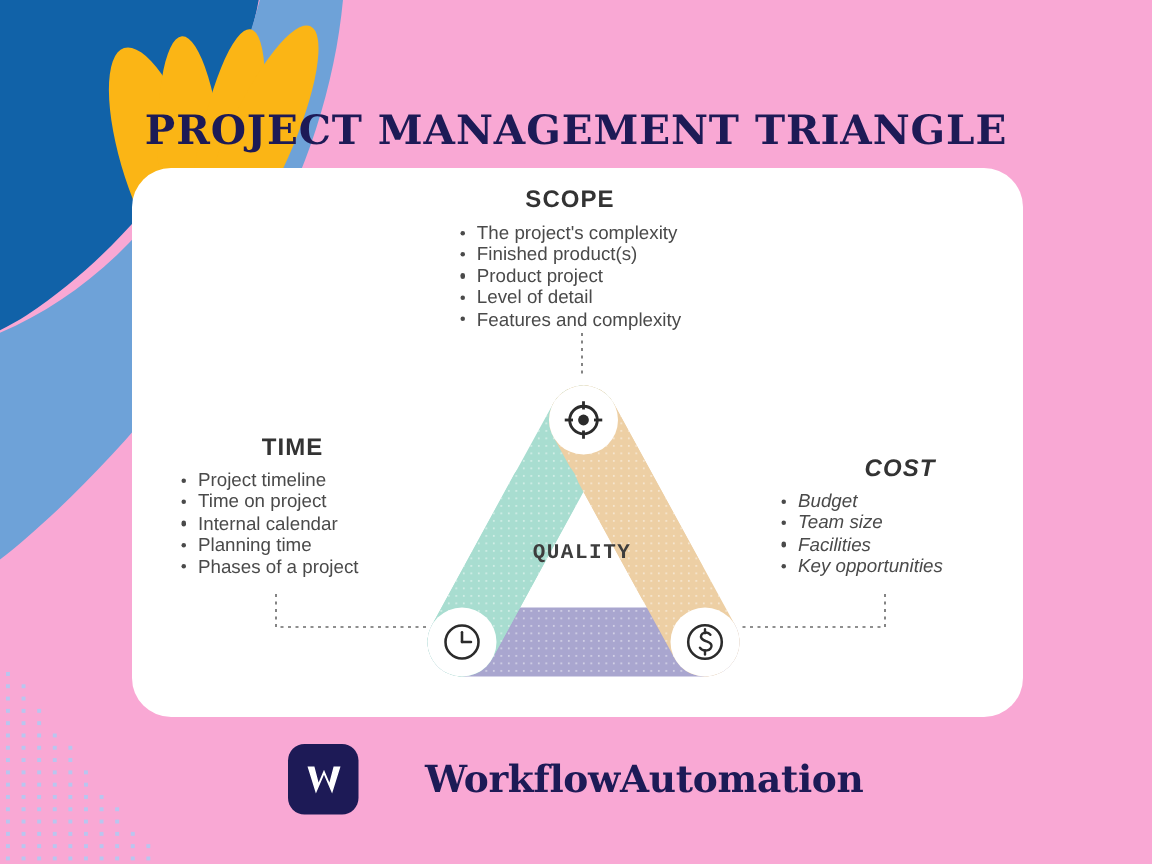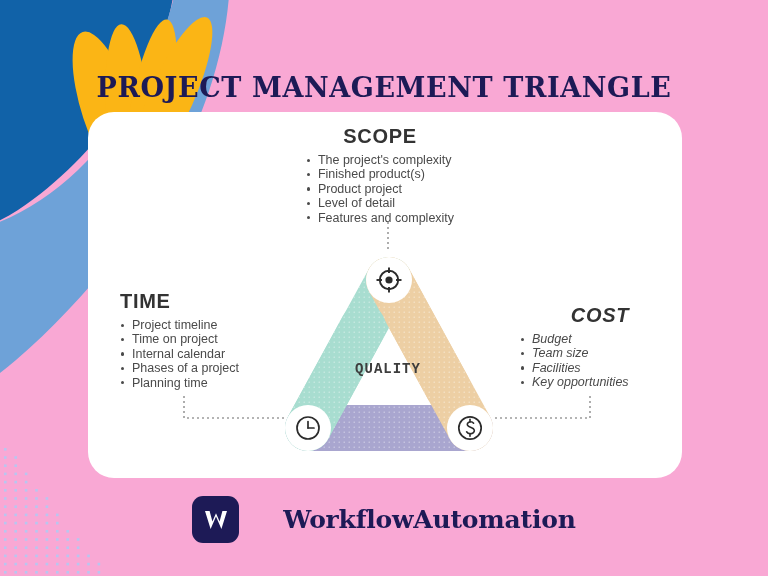--- a/index.html
+++ b/index.html
@@ -28,41 +28,41 @@
     font-family:"DejaVu Serif", serif;
     font-weight:bold;
     font-size:27px;
     letter-spacing:0.6px;
     color:#1d1a56;
     white-space:nowrap;
   }
 
   
   .block-head {
-    font-size:20px; font-weight:bold; color:#333333;
+    font-size:16px; font-weight:bold; color:#333333;
     letter-spacing:0.7px; margin-bottom:5px;
   }
   .block-list { list-style:none; }
   .block-list li {
     position:relative;
     font-size:12.5px; color:#4a4a4a;
     line-height:14.4px; padding-left:12px;
     white-space:nowrap;
   }
   .block-list li::before {
     content:""; position:absolute; left:1px; top:5.6px;
     width:3.2px; height:3.2px; border-radius:50%;
     background:#4a4a4a;
   }
 
   #scope-block { position:absolute; left:250px; top:125px; width:260px; text-align:center; }
   #scope-block .block-list { display:inline-block; text-align:left; }
 
   #time-block { position:absolute; left:120px; top:290px; width:150px; }
-  #time-block .block-head { text-align:left; }
+  #time-block .block-head { text-align:center; }
 
   #cost-block { position:absolute; left:520px; top:304px; width:160px;font-style:italic; }
   #cost-block .block-head { text-align:center; }
 
   
   #quality-label {
     position:absolute; left:300px; top:361px; width:176px;
     text-align:center;
     font-size:14px; font-weight:bold; color:#3d3d3d;
     letter-spacing:1px;
@@ -296,22 +296,22 @@
     <div class="block-head">SCOPE</div>
     <ul class="block-list"><li>The project's complexity</li><li>Finished product(s)</li><li>Product project</li><li>Level of detail</li><li>Features and complexity</li></ul>
   </div>
 
   <div id="time-block">
     <div class="block-head">TIME</div>
     <ul class="block-list">
         <li>Project timeline</li>
         <li>Time on project</li>
         <li>Internal calendar</li>
+        <li>Planning time</li>
         <li>Phases of a project</li>
-        <li>Planning time</li>
       </ul>
   </div>
 
   <div id="cost-block">
     <div class="block-head">COST</div>
     <ul class="block-list">
         <li>Budget</li>
         <li>Team size</li>
         <li>Facilities</li>
         <li>Key opportunities</li>

